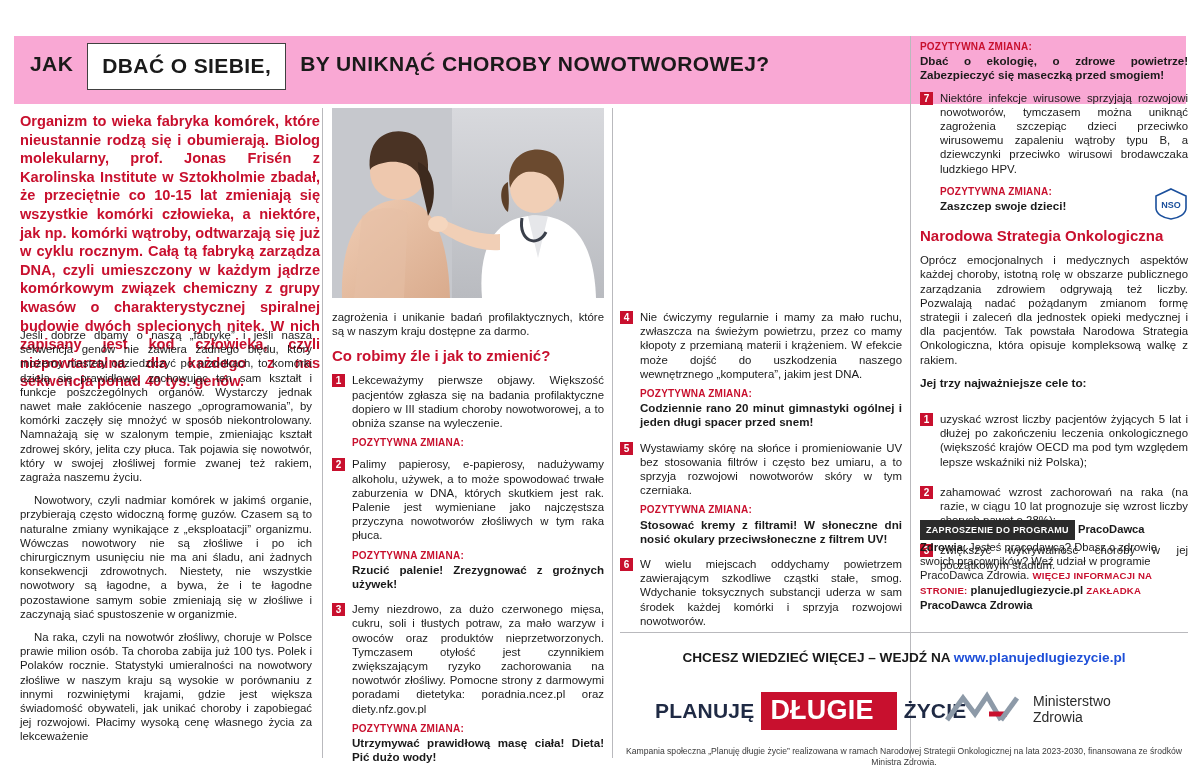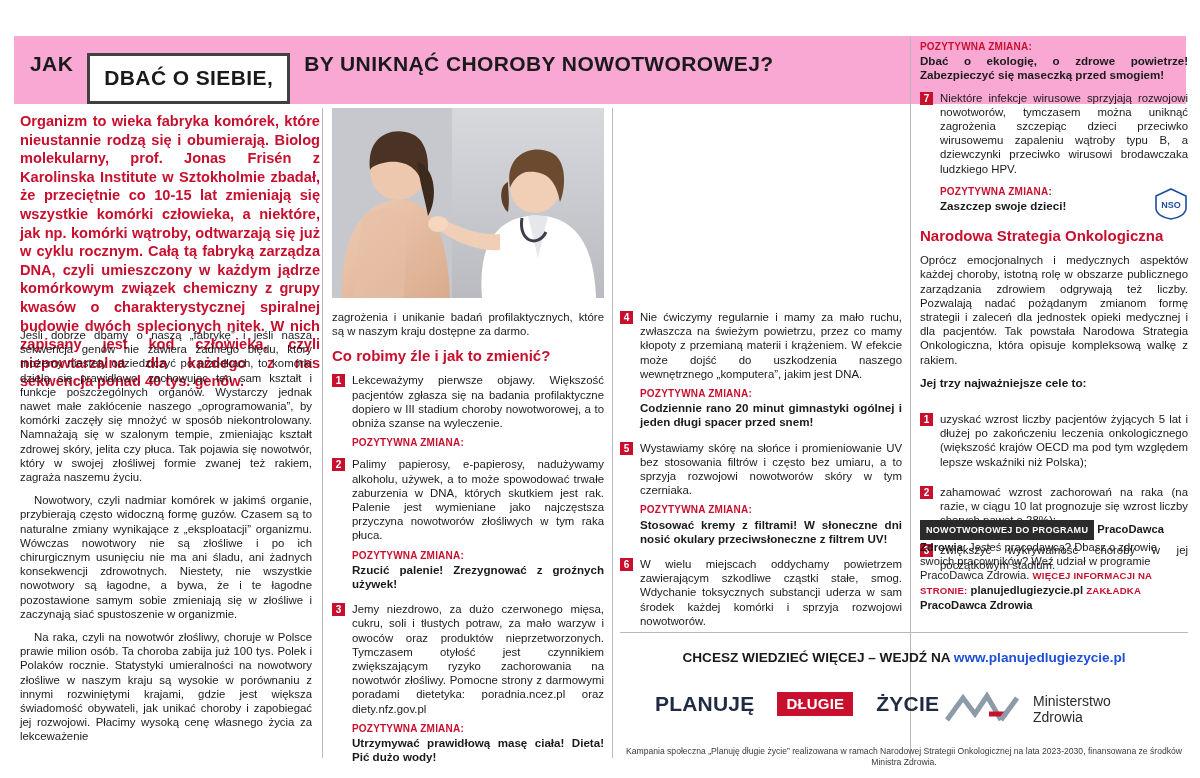--- a/index.html
+++ b/index.html
@@ -36,26 +36,26 @@
     align-items: center;
     gap: 10px;
   }
   .hdr-word {
     font-size: 21px;
     font-weight: bold;
     letter-spacing: .4px;
     color: #1a1a1a;
   }
   .hdr-box {
-    border: 3px solid #404040;
+    border: 1px solid #404040;
     background: #ffffff;
     padding: 10px 14px 11px 14px;
     margin: 0 4px;
     position: relative;
-    top: 14px;
+    top: 2px;
   }
   .hdr-box span {
     font-size: 21px;
     font-weight: bold;
     letter-spacing: .4px;
     color: #1a1a1a;
     white-space: nowrap;
   }
   
   .lead {
@@ -196,28 +196,28 @@
     width: 568px;
     text-align: center;
     font-size: 13.6px;
     font-weight: bold;
     color: #1a1a1a;
   }
   .footer-cta .url { color: #1d4ed8; }
   .logo-pdz {
     position: absolute;
     left: 655px; top: 692px;
-    display: flex; align-items: center; gap: 23px;
+    display: flex; align-items: center; gap: 7px;
   }
   .logo-pdz .w1, .logo-pdz .w3 {
     font-size: 21px; font-weight: bold; color: #1f2a44; letter-spacing: .2px;
   }
   .logo-pdz .w2 {
-    font-size: 15px; font-weight: bold; color: #ffffff;
-    background: #c8102e; padding: 3px 9px 4px 9px; letter-spacing: .2px;
+    font-size: 27px; font-weight: bold; color: #ffffff;
+    background: #c8102e; padding: 3px 23px 4px 9px; letter-spacing: .2px;
   }
   .logo-mz {
     position: absolute;
     left: 945px; top: 690px;
     display: flex; align-items: center; gap: 10px;
   }
   .logo-mz .mz-text {
     font-size: 14px; line-height: 16px; color: #2b2b2b;
   }
   .footer-note {
@@ -387,21 +387,21 @@
     </div>
     <div class="item">
       <div class="num">3</div>
       <div class="item-body">
         <p>zwiększyć wykrywalność choroby w jej początkowym stadium.</p>
       </div>
     </div>
   </div>
 
   <div class="pracodawca">
-    <span class="invite-tag">NOWOTWOROWEJ DO PROGRAMU</span>
+    <span class="invite-tag">ZAPROSZENIE DO PROGRAMU</span>
     <span class="bold">PracoDawca Zdrowia</span><span>: Jesteś pracodawcą? Dbasz o zdrowie swoich pracowników? Weź udział w programie PracoDawca Zdrowia.</span>
     <span class="small-caps-red">WIĘCEJ INFORMACJI NA STRONIE:</span>
     <span class="bold">planujedlugiezycie.pl</span>
     <span class="small-caps-red">ZAKŁADKA</span>
     <span class="bold">PracoDawca Zdrowia</span>
   </div>
 
   <div class="footer-cta">
     <span>CHCESZ WIEDZIEĆ WIĘCEJ – WEJDŹ NA </span><span class="url">www.planujedlugiezycie.pl</span>
   </div>

